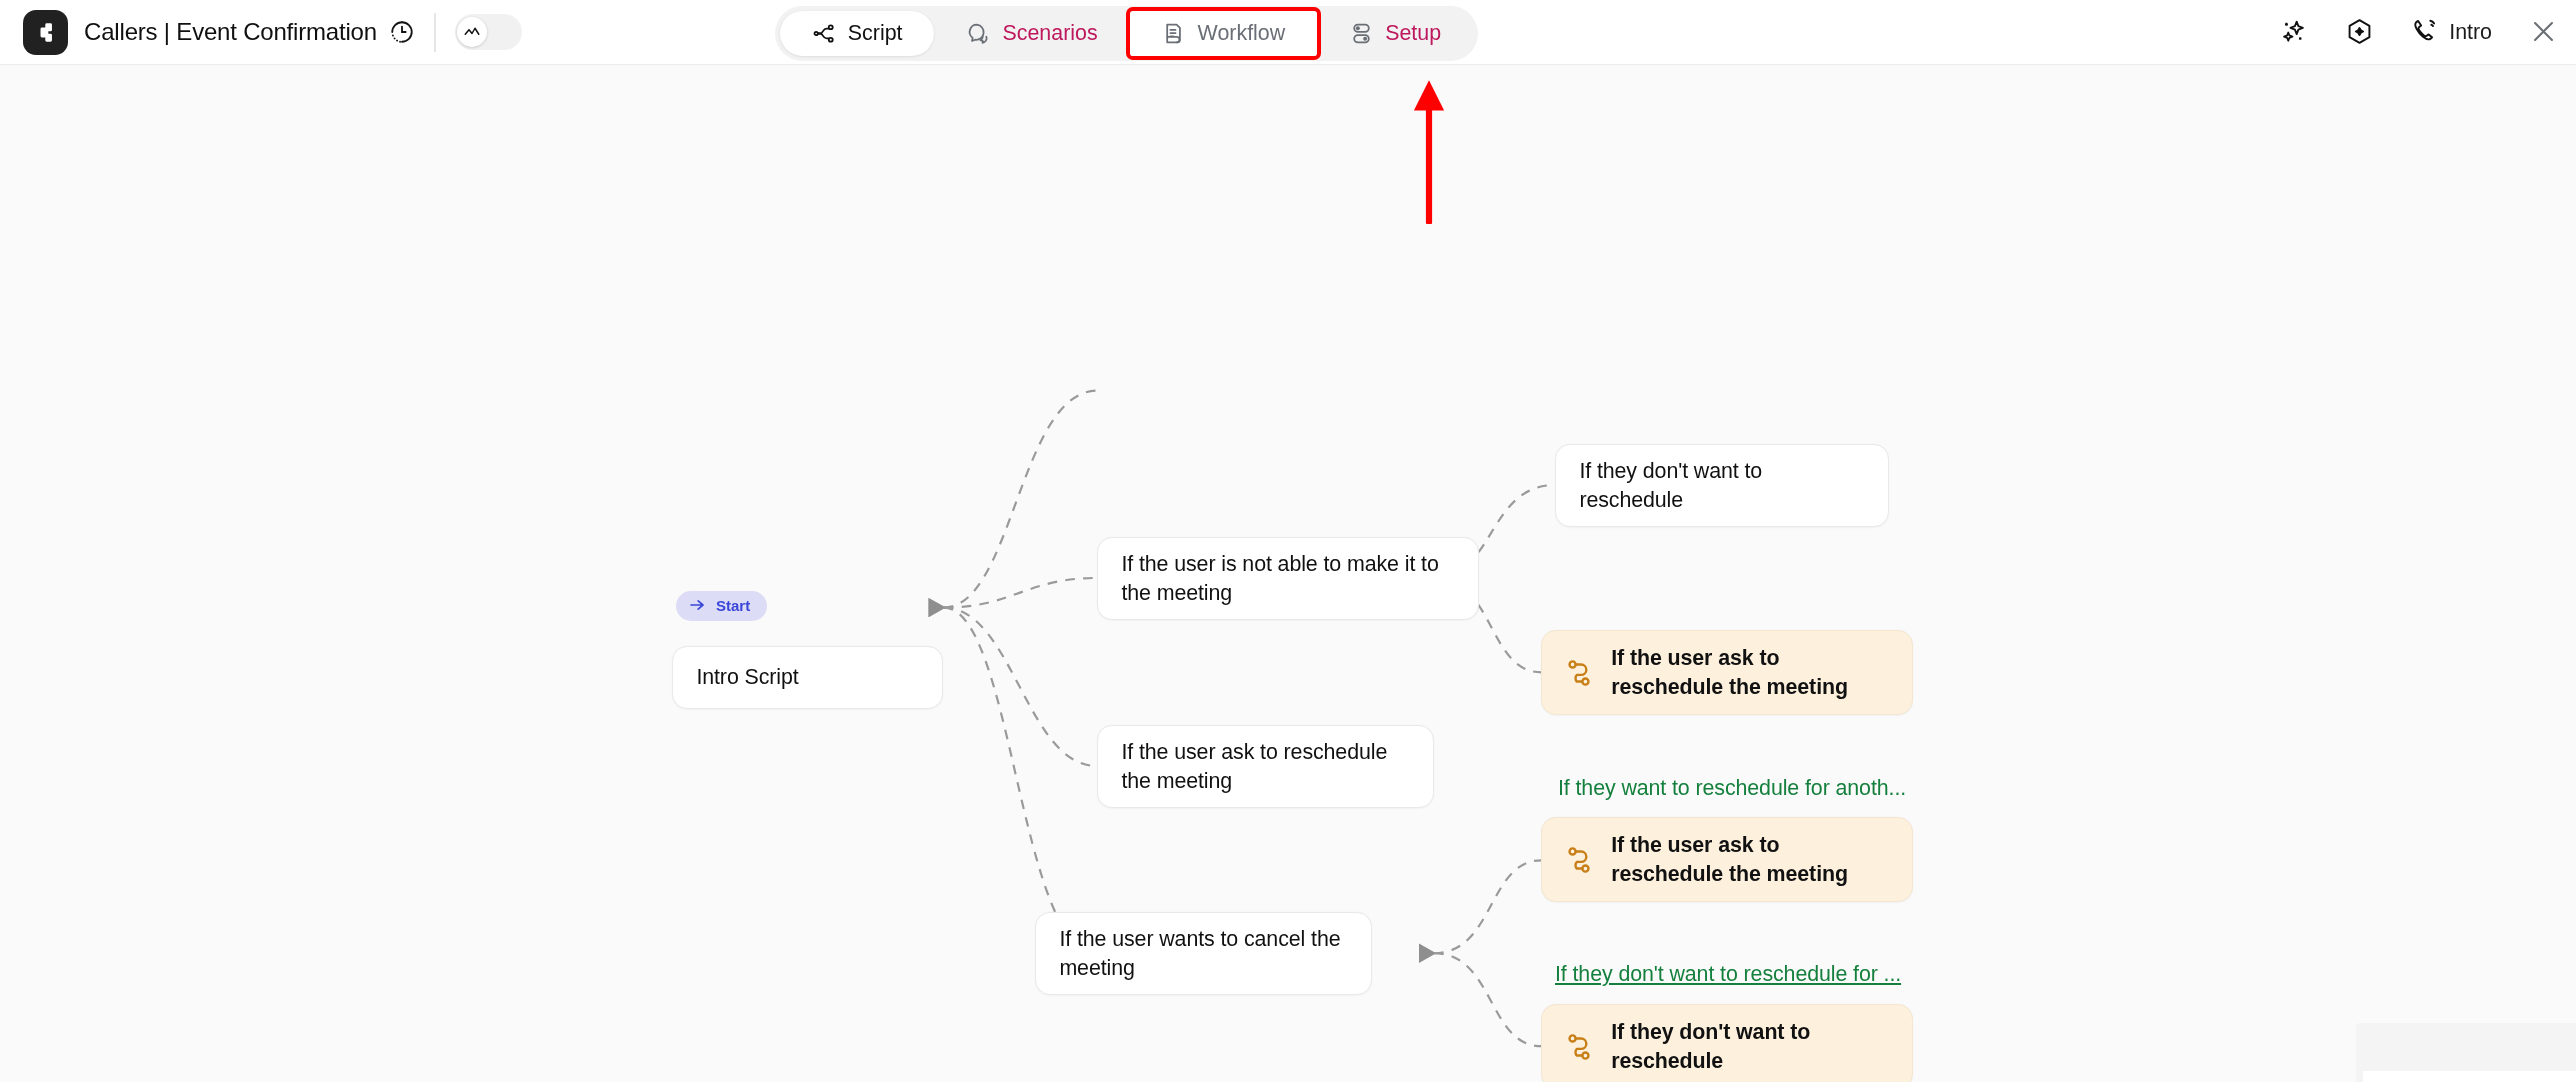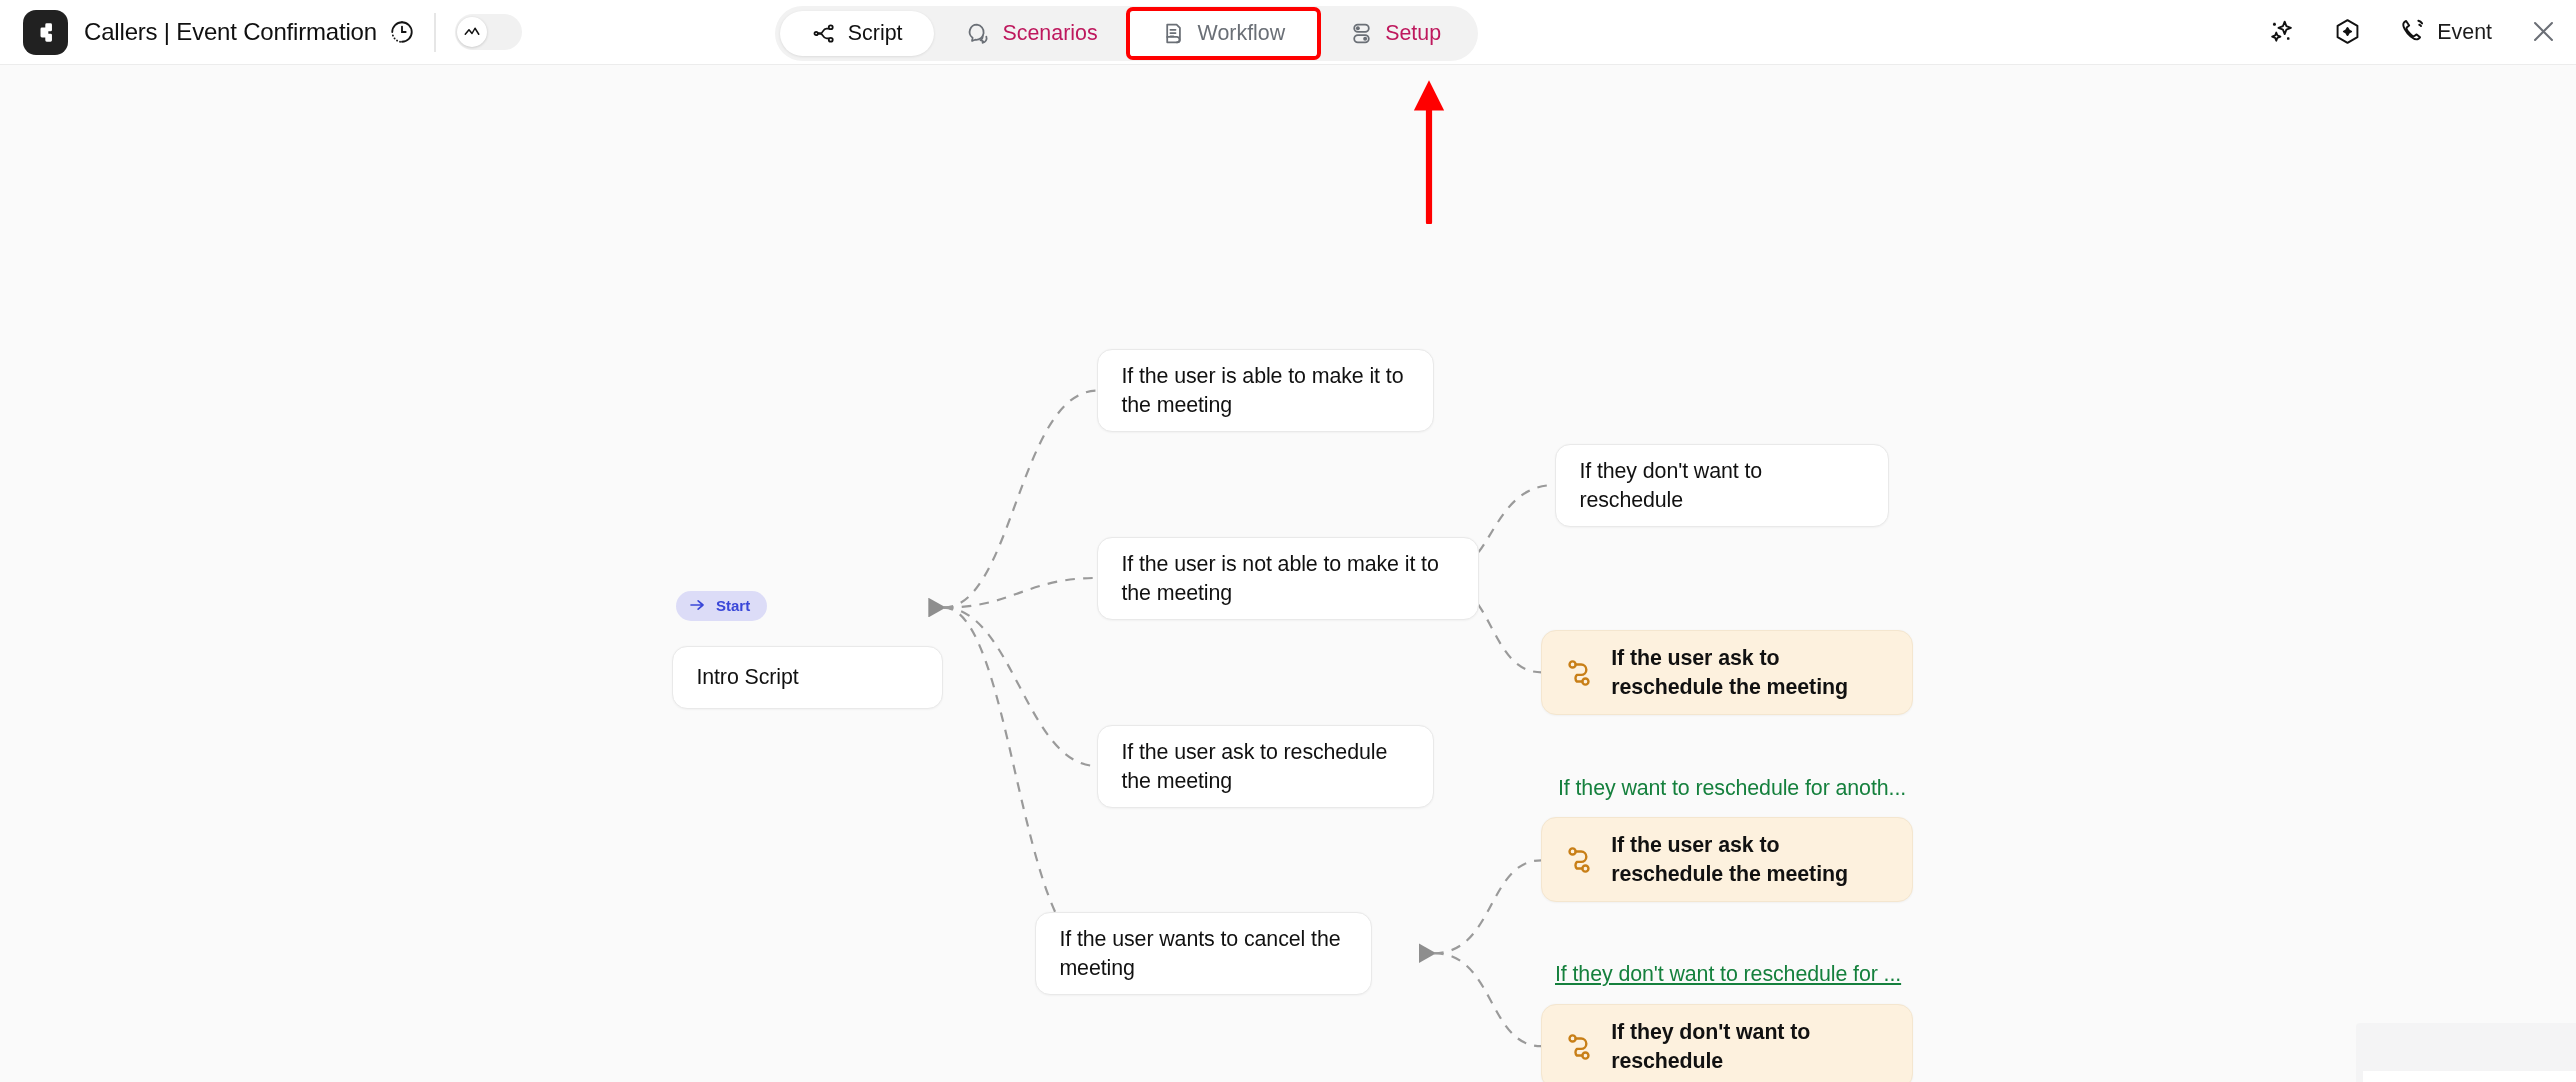--- a/index.html
+++ b/index.html
@@ -337,21 +337,21 @@
         </span>
       </div>
 
       <div class="hdr-btn">
         <span>
           <svg width="29" height="29" viewBox="0 0 24 24" fill="none" stroke="#111111" stroke-width="1.6" stroke-linecap="round" stroke-linejoin="round">
             <path d="M4.2 4.4c-1 1.2-.8 3.2.5 5.6 1.3 2.4 3.1 4.6 5 6.2 2.4 2 4.8 2.8 6.3 1.9.8-.5 1.4-1.3 1.4-1.3l-2.8-2.4-1.9 1.3c-.9.6-3-1.1-4.5-2.9-1.4-1.7-2.4-3.6-1.6-4.3l1.8-1.5L5.9 3.3S4.9 3.6 4.2 4.4z"></path>
             <path d="M16 3.1a5.2 5.2 0 0 1 3.1 2.2M16.8 6.4a2.5 2.5 0 0 1 1.4 1.1"></path>
           </svg>
         </span>
-        <span class="label">Event</span>
+        <span class="label">Intro</span>
       </div>
 
       <div class="hdr-btn">
         <span>
           <svg width="29" height="29" viewBox="0 0 24 24" fill="none" stroke="#6b6f76" stroke-width="1.7" stroke-linecap="round">
             <path d="M5 5l14 14M19 5L5 19"></path>
           </svg>
         </span>
       </div>
 
@@ -392,23 +392,20 @@
           <path d="M4 12h15M13.5 6.5L20 12l-6.5 5.5"></path>
         </svg>
       </span>
       <span class="txt">Start</span>
     </div>
 
     <div class="node node-plain" style="left:672px; top:581px; width:271px; height:63px;">
       <div class="node-label">Intro Script</div>
     </div>
 
-    <div class="node node-plain" style="left:1097px; top:284px; width:337px; height:83px;">
-      <div class="node-label">If the user is able to make it to the meeting</div>
-    </div>
 
     <div class="node node-plain" style="left:1097px; top:472px; width:382px; height:83px;">
       <div class="node-label">If the user is not able to make it to the meeting</div>
     </div>
 
     <div class="node node-plain" style="left:1097px; top:660px; width:337px; height:83px;">
       <div class="node-label">If the user ask to reschedule the meeting</div>
     </div>
 
     <div class="node node-plain" style="left:1035px; top:847px; width:337px; height:83px;">

